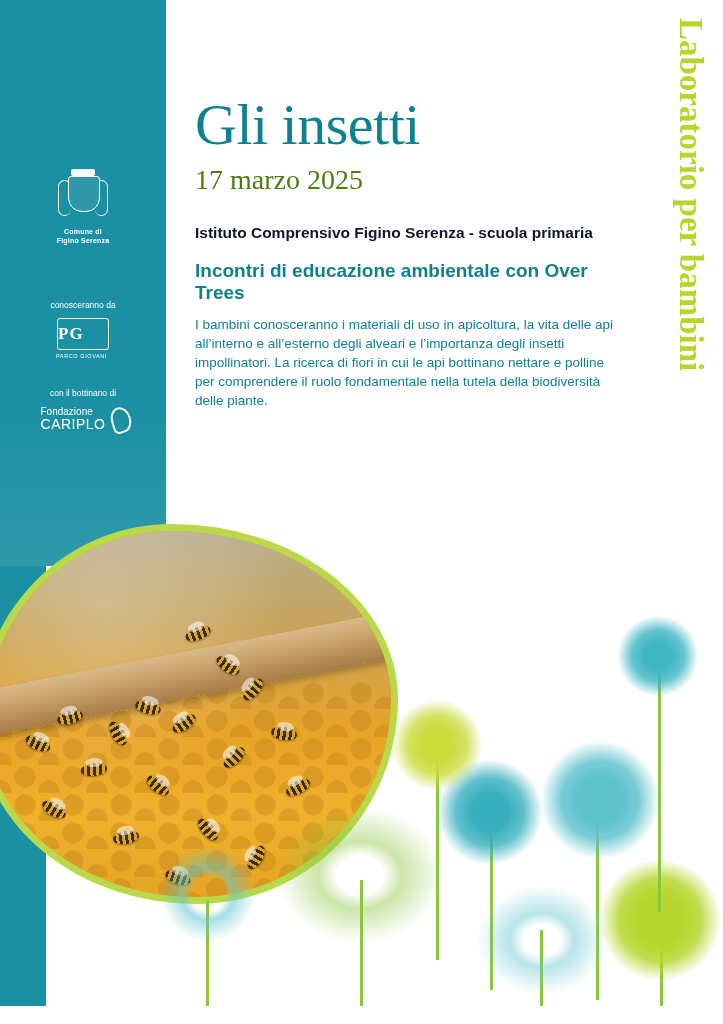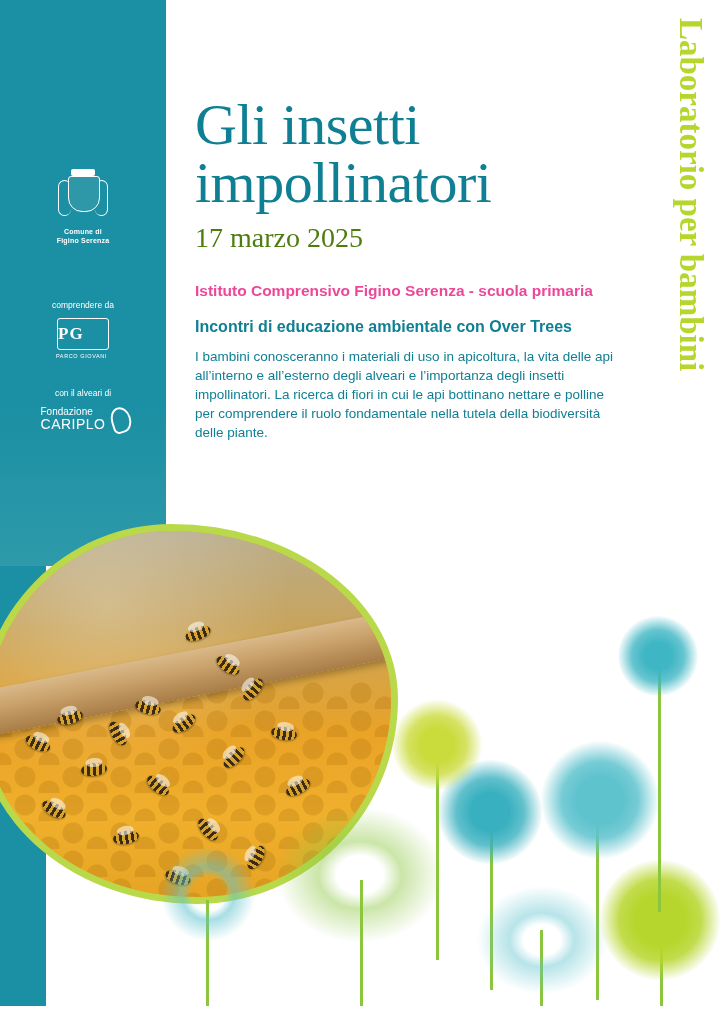--- a/index.html
+++ b/index.html
@@ -239,29 +239,29 @@
   }
   .subtitle-date {
     font-family: "Liberation Serif", serif;
     font-weight: normal;
     color: #4d7c0f;
     font-size: 28px;
     line-height: 44px;
     margin: 4px 0 0 0;
   }
   .school {
-    color: #ec4899;
+    color: #0f172a;
     font-weight: bold;
     font-size: 15.5px;
     margin-top: 22px;
   }
   .lead {
     color: #0f7f93;
     font-weight: bold;
-    font-size: 16px;
+    font-size: 19px;
     margin-top: 18px;
   }
   .body-par {
     color: #0f7f93;
     font-size: 13.5px;
     line-height: 19px;
     margin-top: 2px;
     max-width: 420px;
   }
   .body-par.second { margin-top: 11px; }
@@ -383,39 +383,38 @@
       <div class="leaf-l"></div>
       <div class="leaf-r"></div>
       <div class="shield-body"></div>
     </div>
     <div class="crest-caption">
       <div>Comune di</div>
       <div>Figino Serenza</div>
     </div>
   </div>
 
-  <div class="org-label">comprendere da</div>
+  <div class="org-label">conosceranno da</div>
   <div class="pg-logo">
     <div class="pg-box">PG</div>
     <div class="pg-sub">PARCO GIOVANI</div>
   </div>
 
-  <div class="sost-label">con il alveari di</div>
+  <div class="sost-label">con il bottinano di</div>
   <div class="cariplo">
     <div class="cariplo-text">
       <div class="c1">Fondazione</div>
       <div class="c2">CARIPLO</div>
     </div>
     <div class="cariplo-mark"></div>
   </div>
 
   <div class="main-col">
     <h1 class="title">
       <span>Gli insetti</span><br>
-      <span>impollinatori</span>
     </h1>
     <div class="subtitle-date">17 marzo 2025</div>
     <div class="school">Istituto Comprensivo Figino Serenza - scuola primaria</div>
     <div class="lead">Incontri di educazione ambientale con Over Trees</div>
     <div class="body-par second">I bambini conosceranno i materiali di uso in apicoltura, la vita delle api all’interno e all’esterno degli alveari e l’importanza degli insetti impollinatori. La ricerca di fiori in cui le api bottinano nettare e polline per comprendere il ruolo fondamentale nella tutela della biodiversità delle piante.</div>
   </div>
 
   <div class="vertical-label">Laboratorio per bambini</div>
 
   <div class="photo-wrap">

